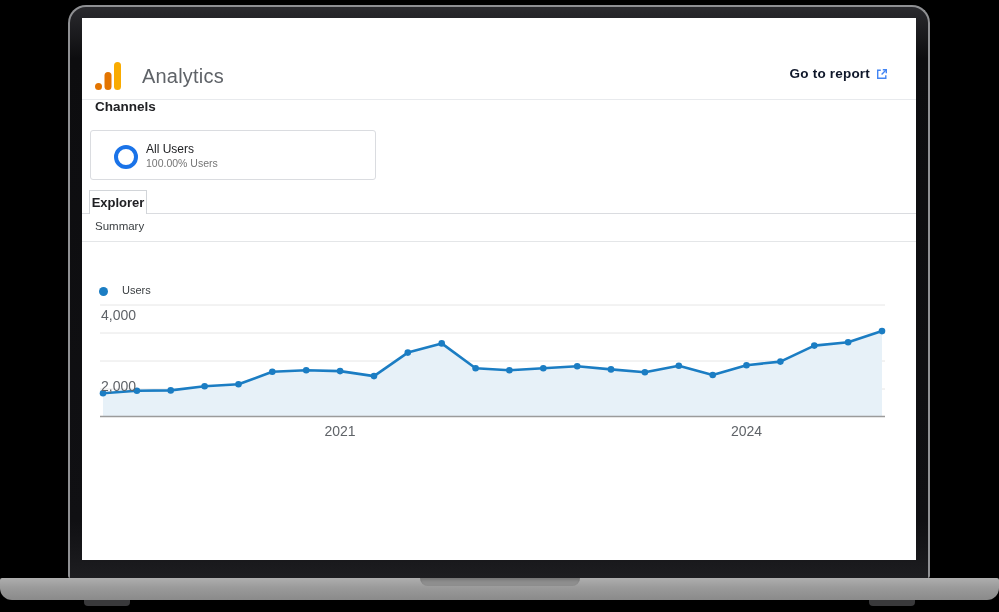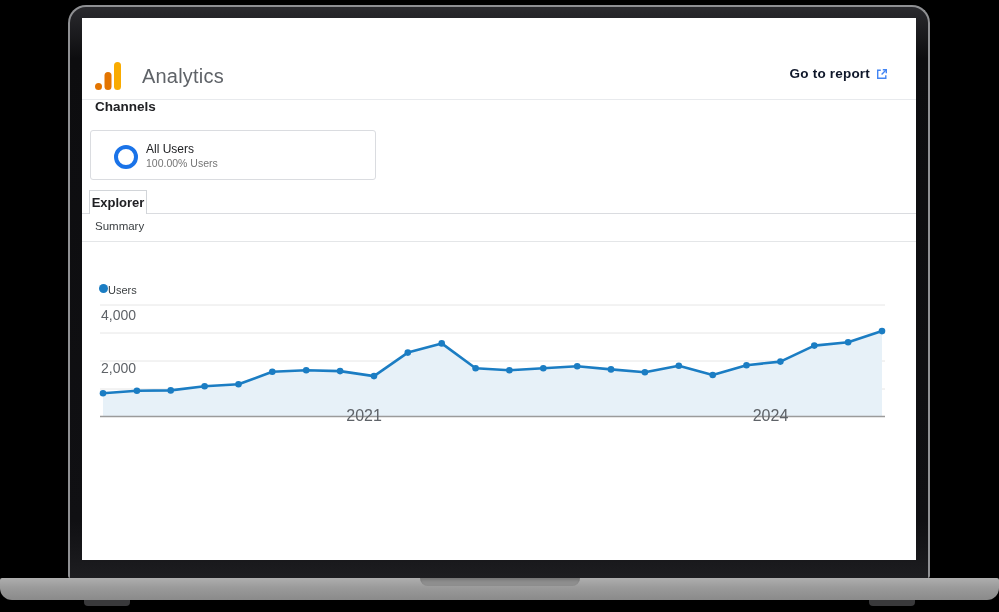--- a/index.html
+++ b/index.html
@@ -59,27 +59,27 @@
 
   .tabline{left:0;top:195px;width:834px;height:1px;background:#dadce0;}
   .tab{
     left:7px;top:172px;width:58px;height:24px;z-index:2;background:#fff;
     border:1px solid #d2d5d9;border-bottom:none;
     display:flex;align-items:center;justify-content:center;
     font-size:13px;font-weight:bold;color:#202124;cursor:pointer;
   }
   .subtab{left:13px;top:202px;font-size:11.5px;color:#3c4043;cursor:pointer;}
 
-  .legend{left:17px;top:266px;display:flex;align-items:flex-start;gap:0;font-size:11px;color:#3c4043;}
+  .legend{left:17px;top:266px;display:flex;align-items:flex-end;gap:14px;font-size:11px;color:#3c4043;}
   .legend-dot{width:9px;height:9px;border-radius:50%;background:#1b7dc3;}
 
   .chart-wrap{left:18px;top:282px;width:785px;height:117px;}
   .chart-wrap svg{position:absolute;left:0;top:0;overflow:visible;}
   .ytick{position:absolute;left:1px;font-size:14px;color:#5f6368;}
-  .xtick{position:absolute;top:107px;font-size:16px;color:#5f6368;transform:translateX(-50%);margin-left:24px;}
+  .xtick{position:absolute;top:123px;font-size:14px;color:#5f6368;transform:translateX(-50%);}
 </style>
 </head>
 <body>
 
 <div class="stage">
 
   <div class="bezel">
     <div class="screen">
 
       <div class="abs ga-logo">
@@ -151,21 +151,21 @@
             <circle cx="544.9" cy="72.2" r="3.3" fill="#1b7dc3"></circle>
             <circle cx="578.8" cy="65.8" r="3.3" fill="#1b7dc3"></circle>
             <circle cx="612.7" cy="75.0" r="3.3" fill="#1b7dc3"></circle>
             <circle cx="646.5" cy="65.2" r="3.3" fill="#1b7dc3"></circle>
             <circle cx="680.4" cy="61.6" r="3.3" fill="#1b7dc3"></circle>
             <circle cx="714.3" cy="45.6" r="3.3" fill="#1b7dc3"></circle>
             <circle cx="748.1" cy="42.3" r="3.3" fill="#1b7dc3"></circle>
             <circle cx="782.0" cy="31.1" r="3.3" fill="#1b7dc3"></circle>
           </svg>
       <div class="ytick" style="top: 7.03828px;">4,000</div>
-          <div class="ytick" style="top: 60px;">2,000</div>
+          <div class="ytick" style="top: 78px;">2,000</div>
           <div class="xtick" style="left: 240.087px;">2021</div>
           <div class="xtick" style="left: 646.522px;">2024</div>
         </div>
 
     </div>
   </div>
 
   <div class="base">
     <div class="notch"></div>
   </div>

